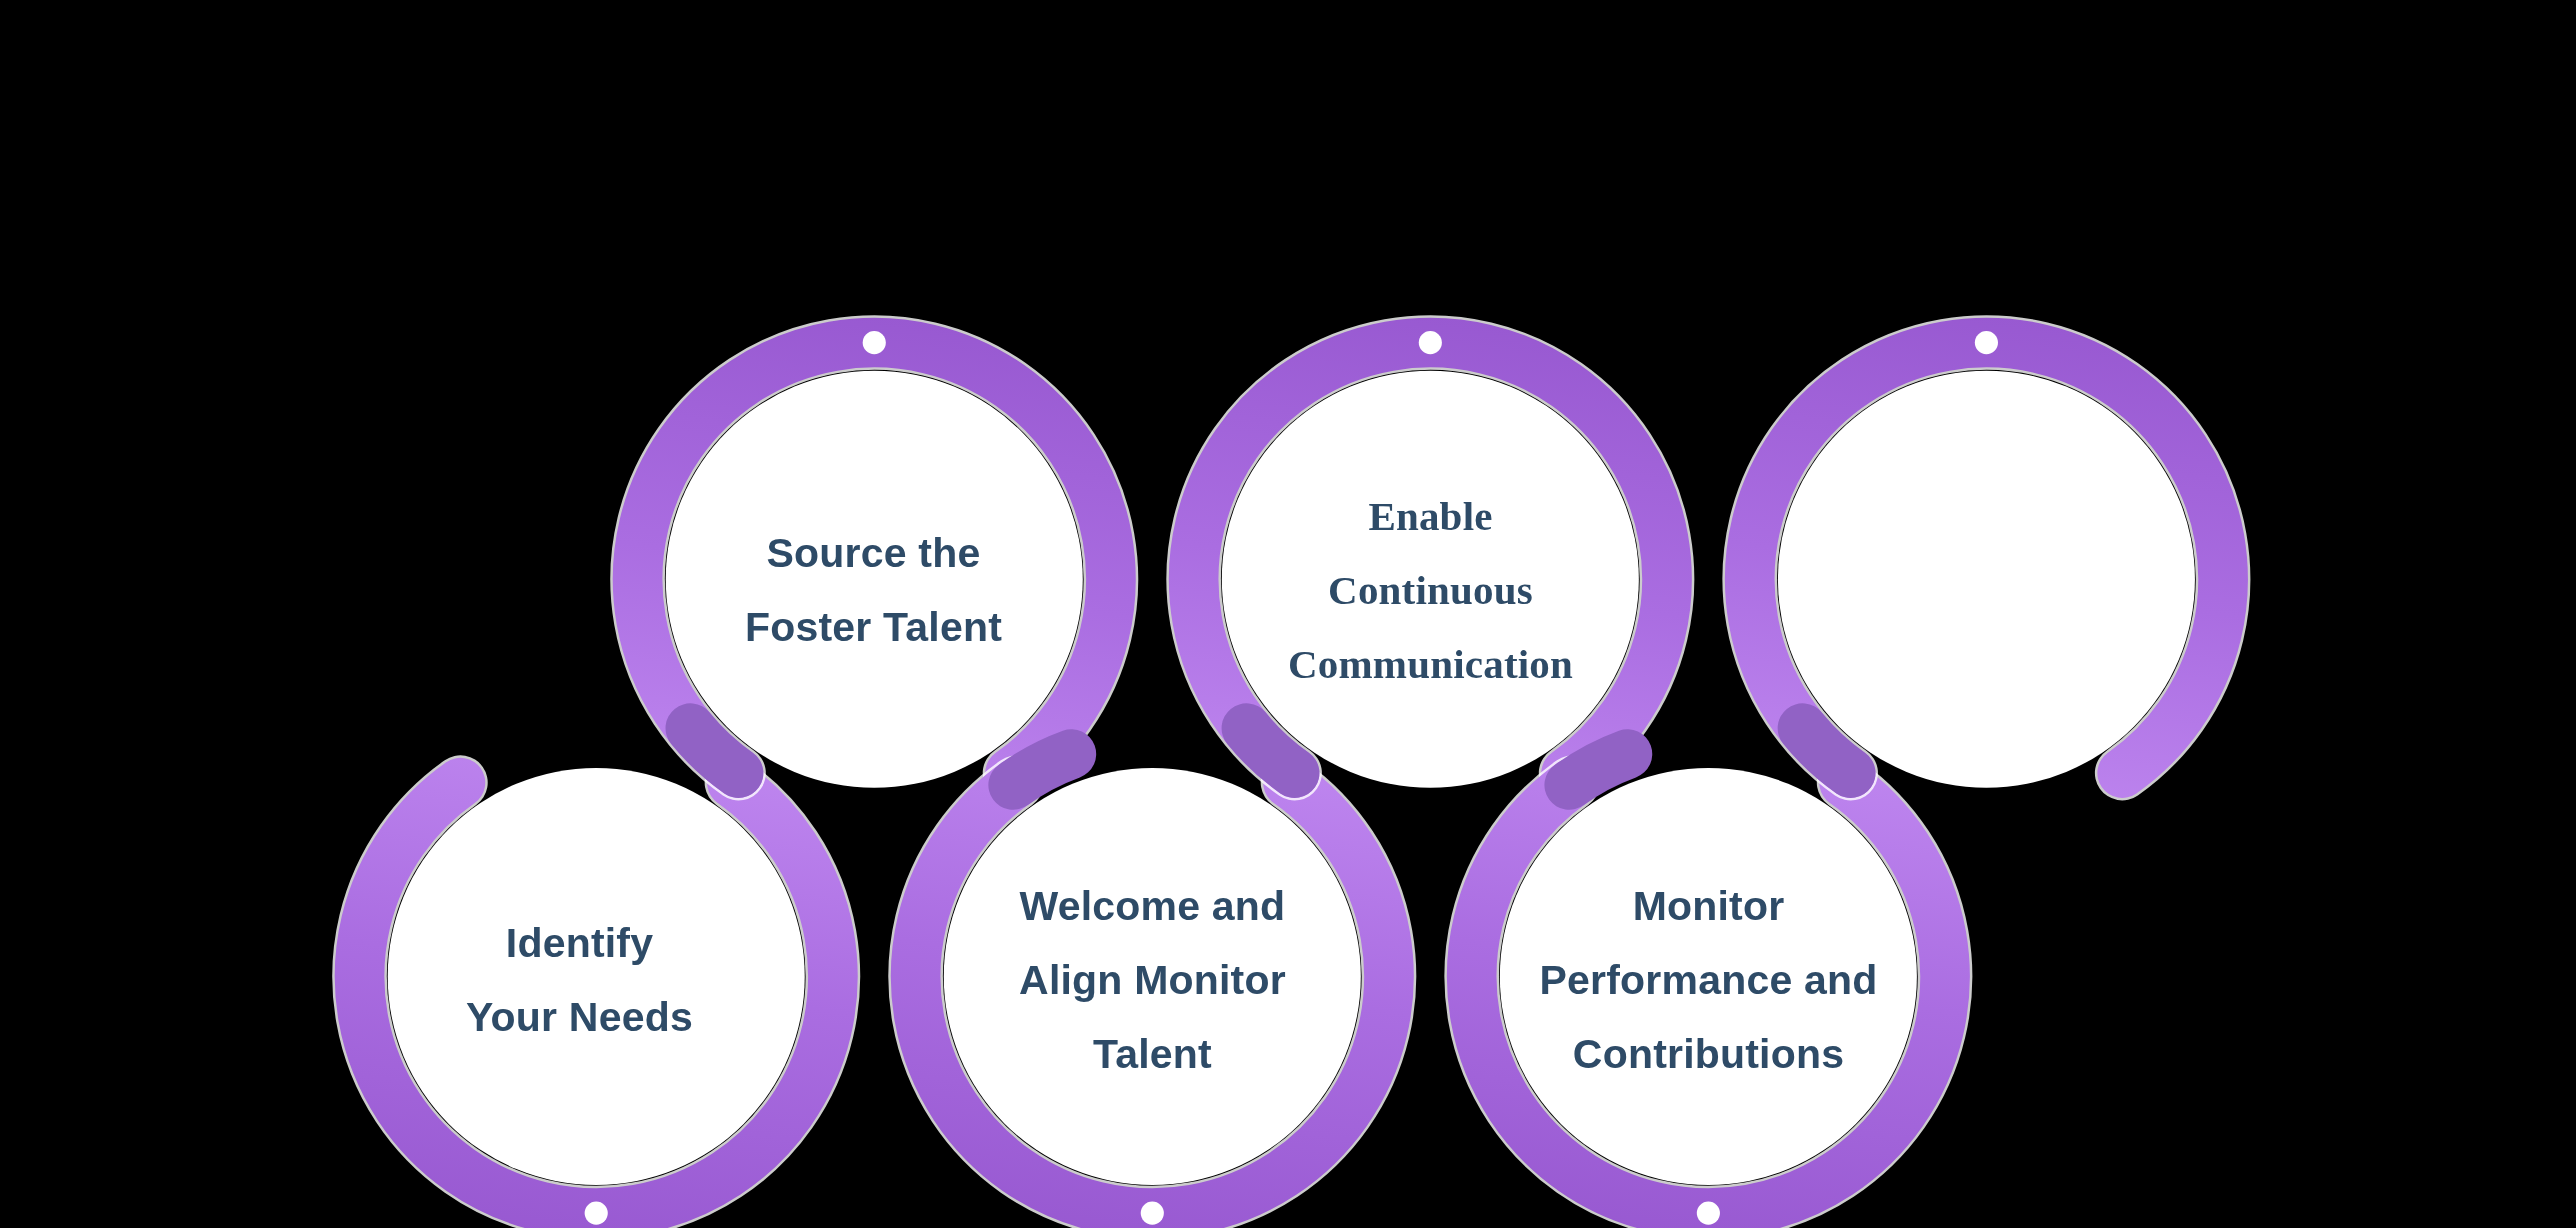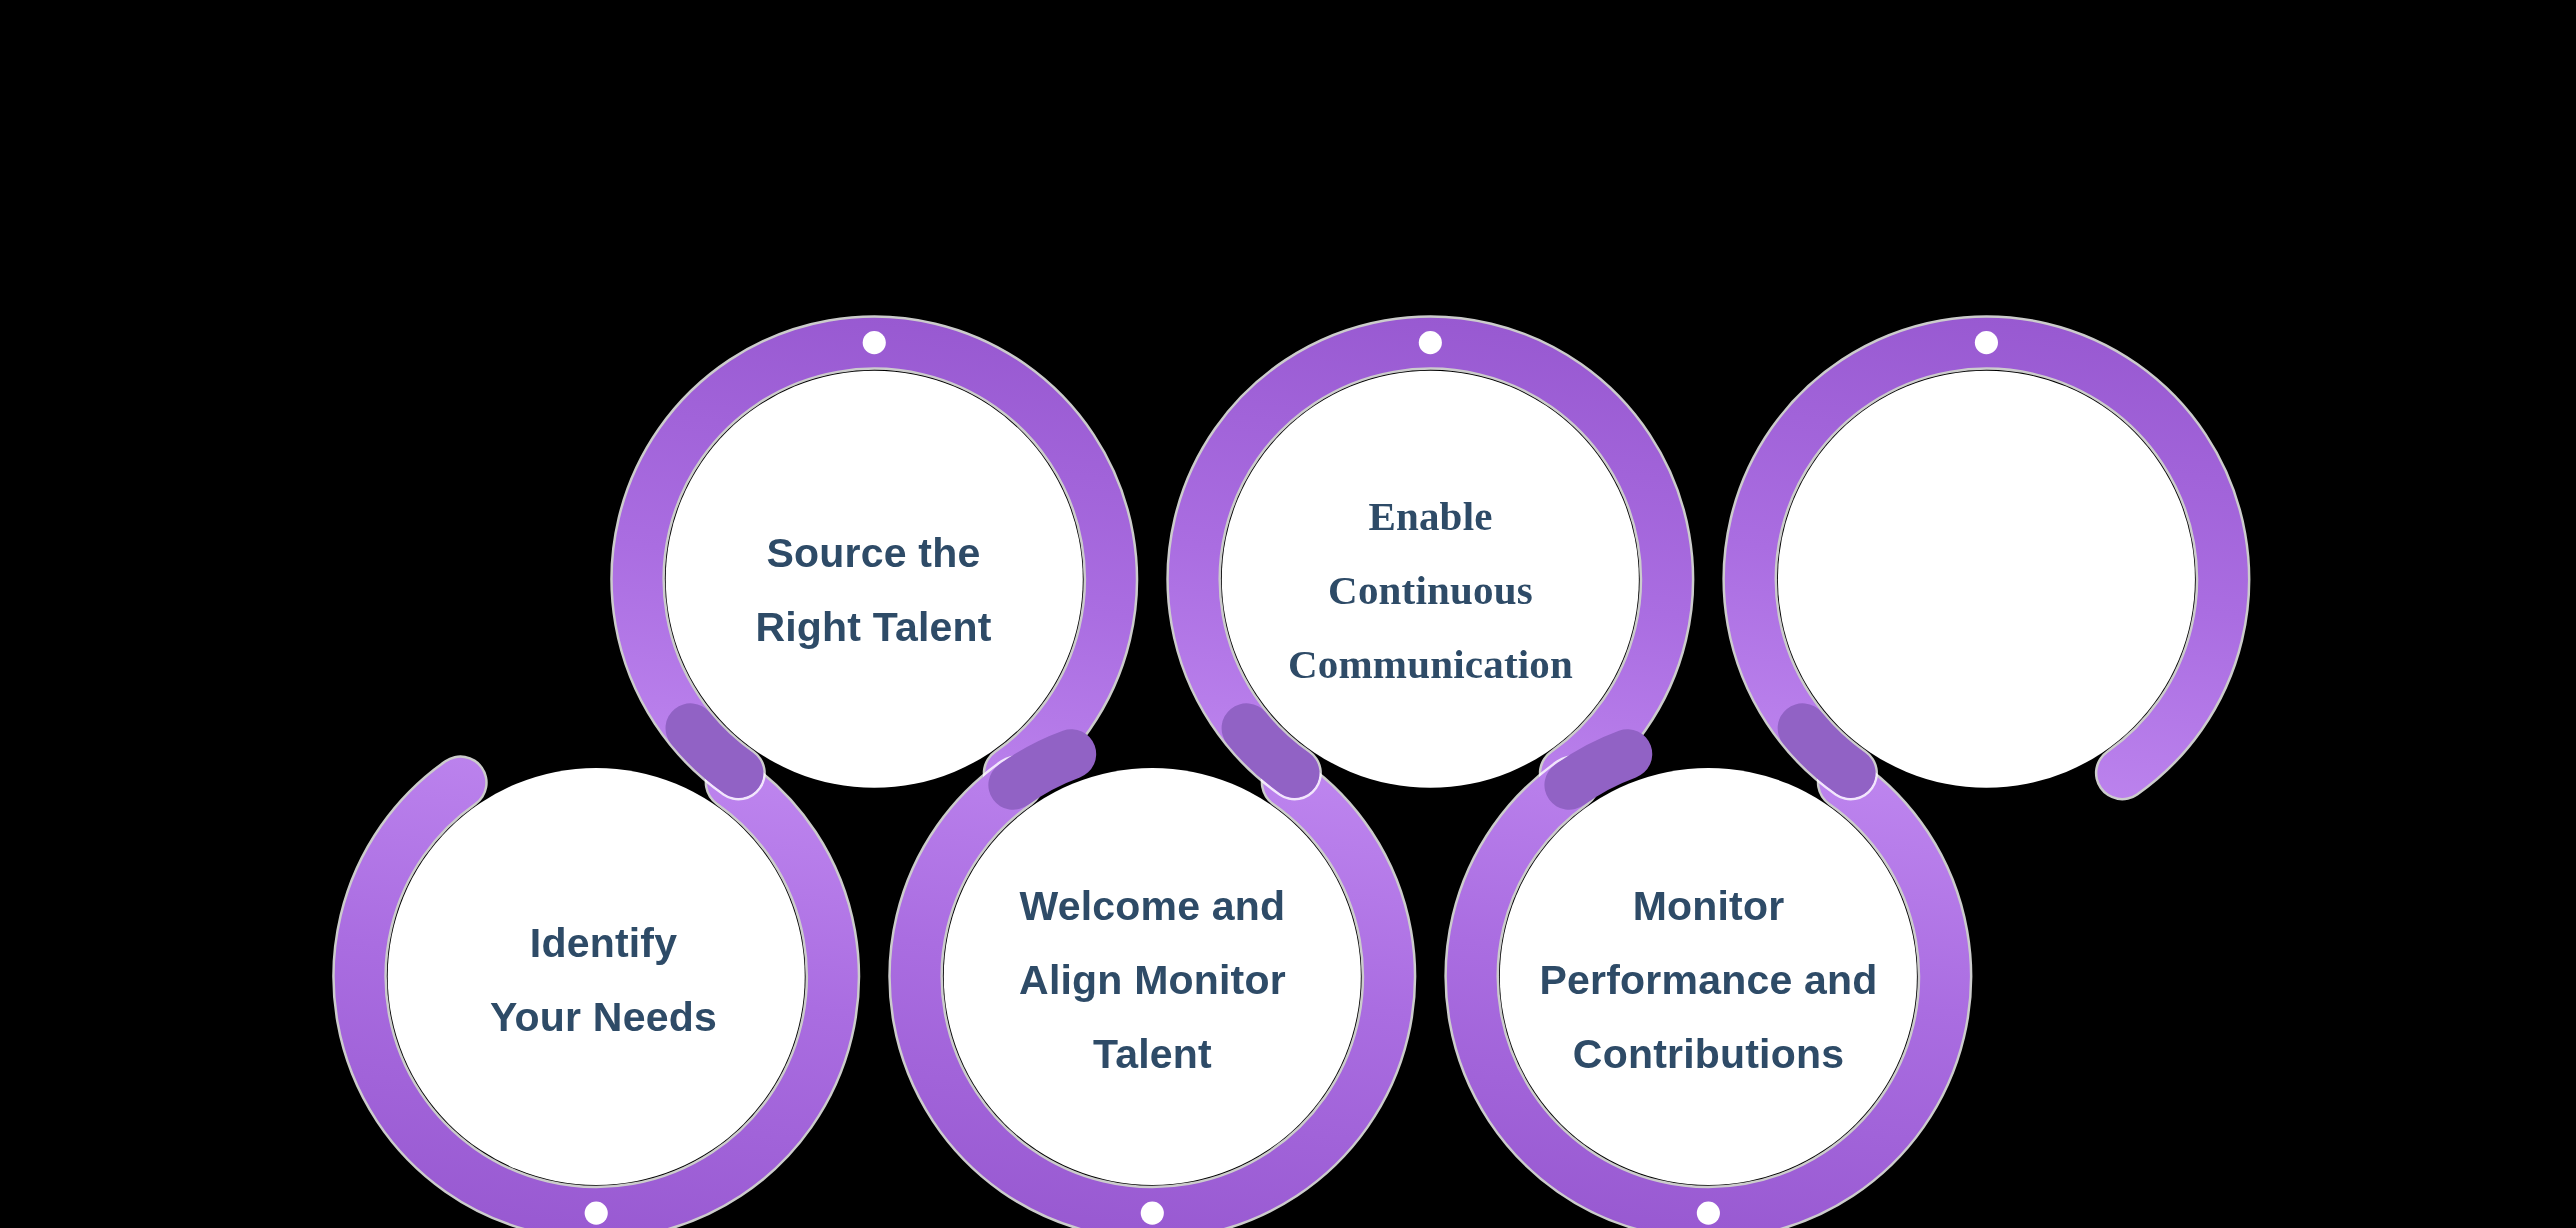--- a/index.html
+++ b/index.html
@@ -94,24 +94,24 @@
     <g>
       <circle cx="720" cy="1466" r="14" fill="#ffffff"></circle>
       <circle cx="1056" cy="414" r="14" fill="#ffffff"></circle>
       <circle cx="1392" cy="1466" r="14" fill="#ffffff"></circle>
       <circle cx="1728" cy="414" r="14" fill="#ffffff"></circle>
       <circle cx="2064" cy="1466" r="14" fill="#ffffff"></circle>
       <circle cx="2400" cy="414" r="14" fill="#ffffff"></circle>
     </g>
   </svg>
 
-  <div class="step-label" style="left:405px;  top:856px;">Identify
+  <div class="step-label" style="left:381px;  top:856px;">Identify
 Your Needs</div>
   <div class="step-label" style="left:675px;  top:466px;">Source the
-Right Talent</div>
+Foster Talent</div>
   <div class="step-label" style="left:954px; top:856px;">Welcome and
 Align Monitor
 Talent</div>
   <div class="step-label" style="left:1232px; top:466px;font-family:Liberation Serif, serif;">Enable
 Continuous
 Communication</div>
   <div class="step-label" style="left:1510px; top:856px;">Monitor
 Performance and
 Contributions</div>
 </div>

